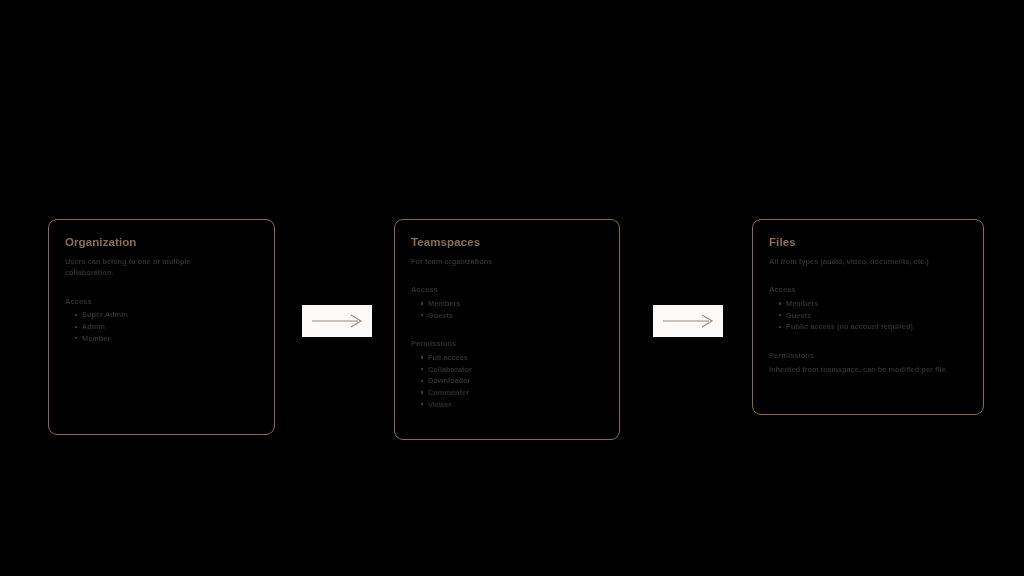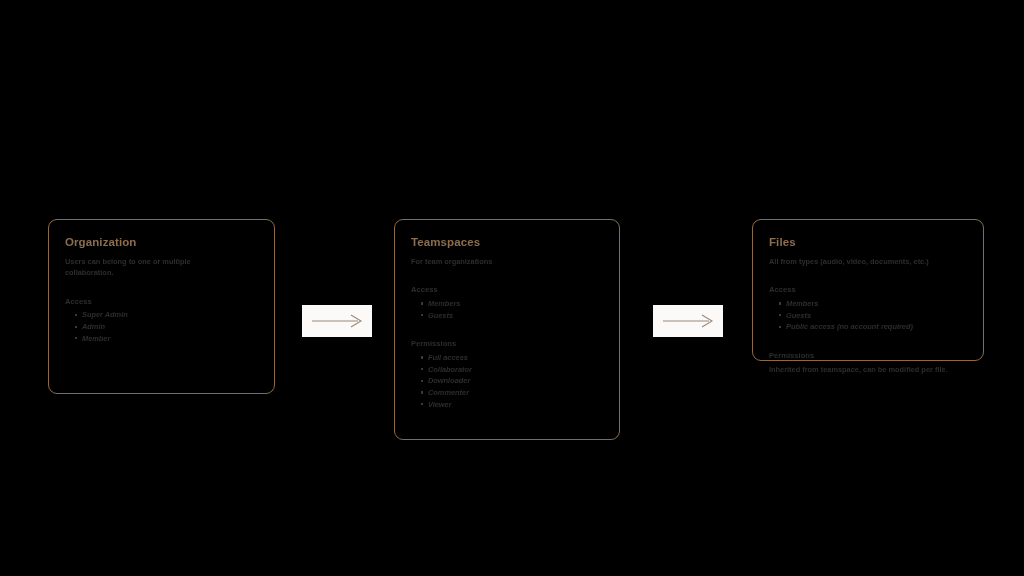--- a/index.html
+++ b/index.html
@@ -26,23 +26,23 @@
 
   
   .card {
     position: absolute;
     box-sizing: border-box;
     border: 1.4px solid #8a6a48;
     border-radius: 9px;
     background: transparent;
     padding: 16px 16px 14px 16px;
   }
-  .card-org    { left: 48px;  top: 219px; width: 227px; height: 175px; }
+  .card-org    { left: 48px;  top: 219px; width: 227px; height: 216px; }
   .card-teams  { left: 394px; top: 219px; width: 226px; height: 221px; }
-  .card-files  { left: 752px; top: 219px; width: 232px; height: 142px; }
+  .card-files  { left: 752px; top: 219px; width: 232px; height: 196px; }
 
   .card-title {
     color: #8c6d4f;
     font-size: 11.5px;
     font-weight: 700;
     letter-spacing: 0.1px;
     margin: 0 0 6px 0;
     line-height: 1.2;
   }
   .card-subtitle {
@@ -62,21 +62,20 @@
     color: #2d2d2d;
     font-size: 7.6px;
     font-weight: 700;
     margin: 0 0 2px 0;
     line-height: 1.4;
   }
   .bullet-list {
     list-style: none;
     margin: 0;
     padding: 0 0 0 10px;
-    font-style: italic;
   }
   .bullet-list li {
     position: relative;
     color: #2d2d2d;
     font-size: 7.4px;
     font-weight: 700;
     line-height: 1.58;
     padding-left: 7px;
   }
   .bullet-list li::before {

